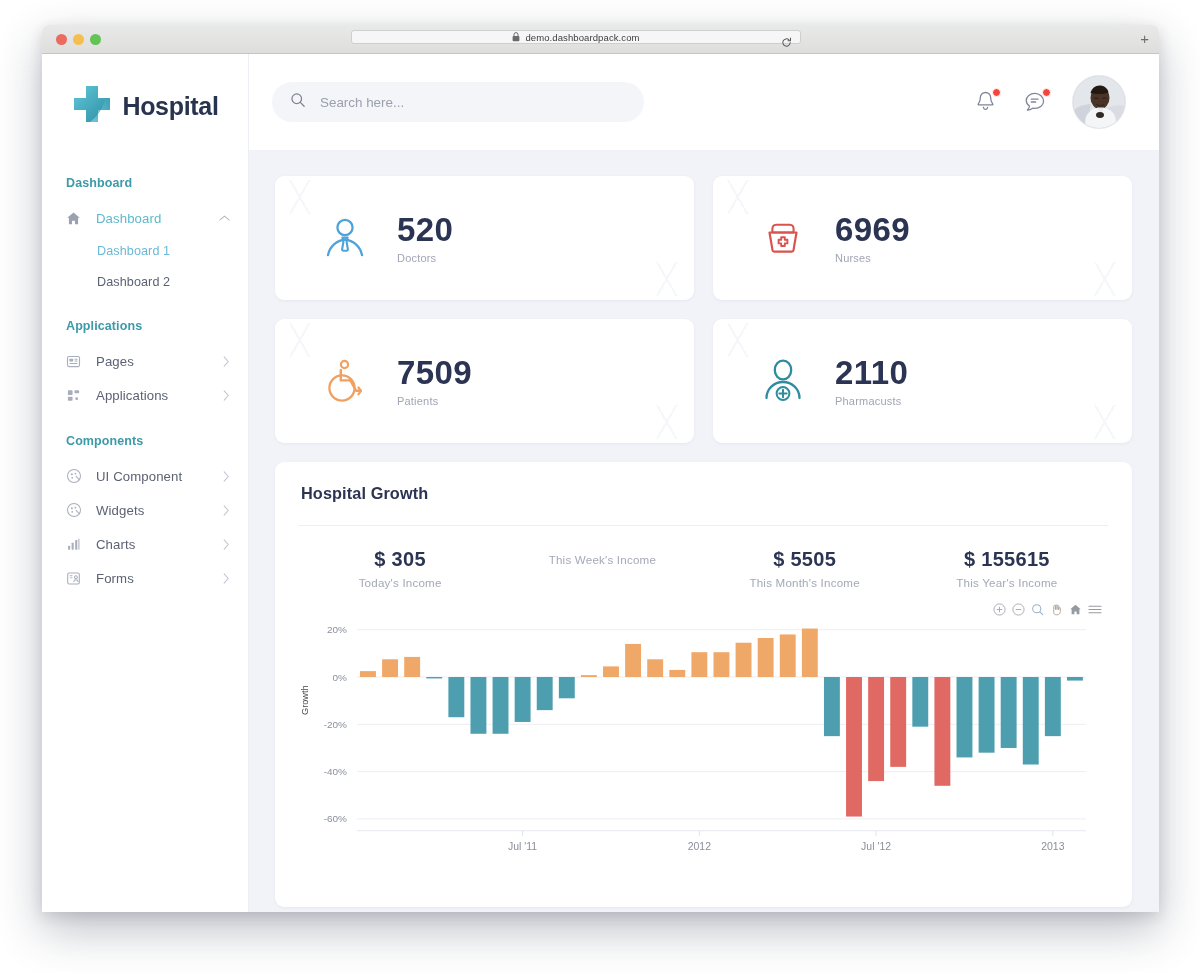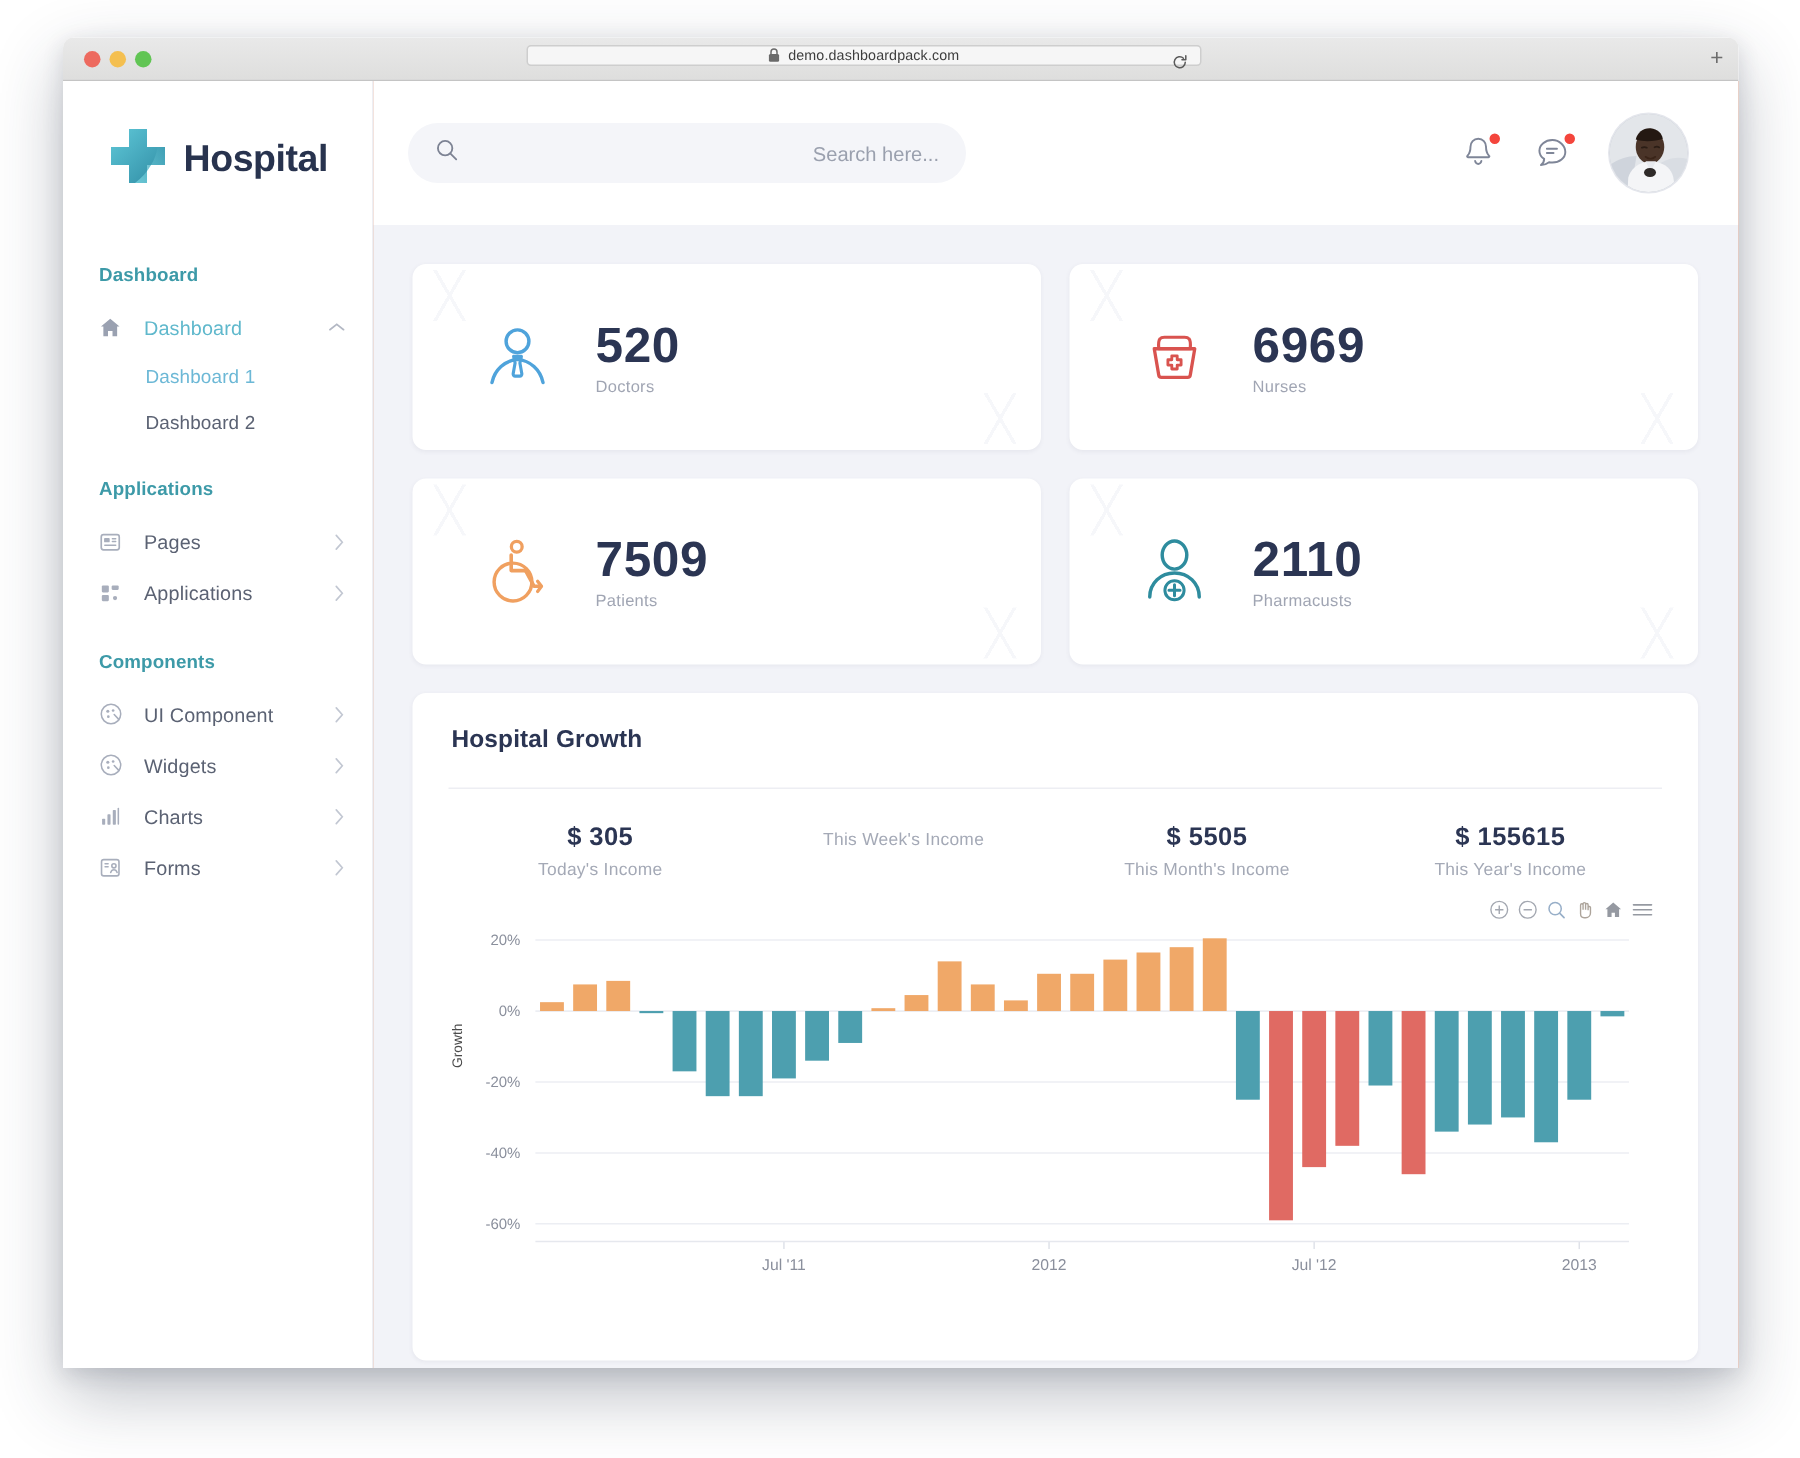--- a/index.html
+++ b/index.html
@@ -39,21 +39,21 @@
   #reload-btn{ position:absolute; right:8px; top:3px; }
   #new-tab-btn{
     position:absolute; right:10px; top:7px;
     font-size:15px; color:#6d6d6d; line-height:14px;
   }
 
   
   #app{
     position:absolute; top:29px; left:0;
     width:1117px; height:858px;
-    background:#c2410c;
+    background:#0f766e;
     display:flex;
   }
 
   
   #sidebar{
     width:207px; height:100%;
     background:#ffffff;
     border-right:1px solid #edeef3;
     flex:none;
     overflow:hidden;
@@ -97,21 +97,21 @@
     height:96px; background:#ffffff; flex:none;
     display:flex; align-items:center; padding:0 22px 0 22px;
   }
   #search-box{
     width:372px; height:40px; background:#f4f5f9; border-radius:20px;
     display:flex; align-items:center; padding:0 18px; margin-left:1px;
   }
   #search-input{
     border:none; outline:none; background:transparent;
     font-family:"Liberation Sans",sans-serif;
-    font-size:13.4px; color:#8b90a0; margin-left:14px; width:100%;text-align:right;
+    font-size:13.4px; color:#8b90a0; margin-left:14px; width:100%;
   }
   #search-input::placeholder{ color:#9aa0ae; }
   #topbar-right{
     margin-left:auto; display:flex; align-items:center; gap:26px;
     padding-right:12px;
   }
   .icon-btn{ position:relative; cursor:pointer; display:flex; }
   .badge-dot{
     position:absolute; top:-2px; right:-4px;
     width:9px; height:9px; border-radius:50%; background:#f4453c;
@@ -168,21 +168,21 @@
     padding-left:2px;
   }
   #survey-divider{
     height:1px; background:#edeef3; margin:22px 0 0 0;
   }
   #income-row{
     display:grid; grid-template-columns:repeat(4,1fr);
     padding:22px 0 0 0; text-align:center;
   }
   .income-value{
-    font-size:17px; font-weight:700; color:#2b3553; letter-spacing:.3px;
+    font-size:20px; font-weight:700; color:#2b3553; letter-spacing:.3px;
   }
   .income-label{ font-size:11.6px; color:#a4a9b6; margin-top:5px; letter-spacing:.2px; }
 
   
   #chart-wrap{ position:relative; margin-top:14px; height:262px; }
   #chart-toolbar{
     position:absolute; right:6px; top:0; display:flex; gap:6px;
     align-items:center; z-index:5;
   }
   .tb-ico{ cursor:pointer; display:flex; opacity:.62; }

